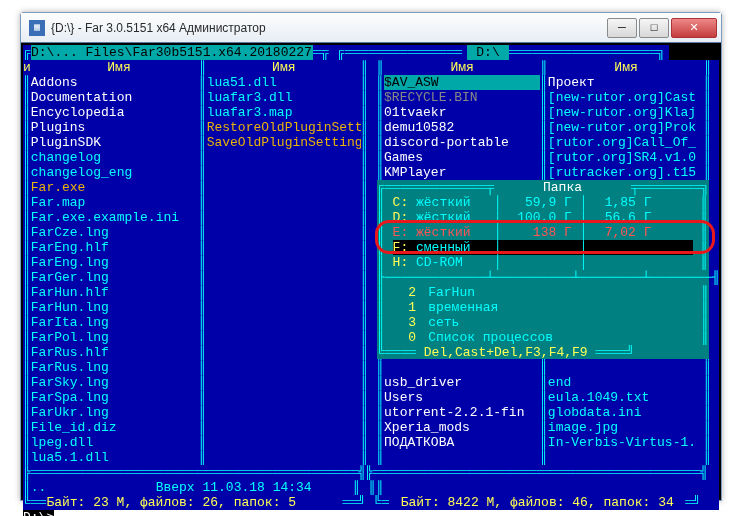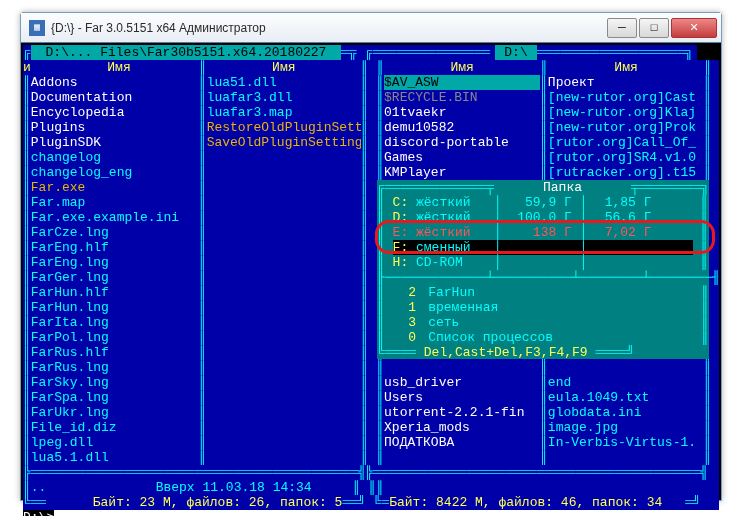--- a/index.html
+++ b/index.html
@@ -41,21 +41,21 @@
       <div class="winbtn">─</div>
       <div class="winbtn">□</div>
       <div class="winbtn close">✕</div>
     </div>
   </div>
 
   <div class="console">
 
     <div class="row">
       <span class="c-cyan bg-blue" style="width:8px">╔</span>
-      <span class="path cell" style="width:310px;text-align:center">D:\... Files\Far30b5151.x64.20180227</span>
+      <span class="path cell" style="width:282px;">D:\... Files\Far30b5151.x64.20180227</span>
       <span class="c-cyan bg-blue" style="width:24px">═╦ </span>
       <span class="c-cyan bg-blue" style="width:8px">╔</span>
       <span class="c-cyan bg-blue cell" style="width:122px">═══════════════</span>
       <span class="path cell" style="width:42px;text-align:center">D:\</span>
       <span class="c-cyan bg-blue cell" style="width:160px">═══════════════════╗</span>
     </div>
 
     <div class="row bg-blue">
       <span class="hdr cell" style="width:16px">и</span>
       <span class="hdr cell" style="width:160px;text-align:center">Имя</span>
@@ -102,23 +102,23 @@
       <span class="c-cyan bg-blue cell" style="width:344px">╠══════════════════════════════════════════╣</span>
     </div>
     <div class="row bg-blue">
       <span class="c-cyan bg-blue">║</span>
       <span class="c-bcyan cell" style="width:322px">..              Вверх 11.03.18 14:34</span>
       <span class="c-cyan bg-blue">║ ║</span>
       <span class="c-cyan bg-blue">║</span>
     </div>
     <div class="row bg-blue">
       <span class="c-cyan bg-blue">╚══</span>
-      <span class="c-byellow cell" style="width:296px;text-align:right">Байт: 23 M, файлов: 26, папок: 5</span>
+      <span class="c-byellow cell" style="width:296px;text-align:left">Байт: 23 M, файлов: 26, папок: 5</span>
       <span class="c-cyan bg-blue">══╝ ╚═</span>
-      <span class="c-byellow cell" style="width:296px;">Байт: 8422 M, файлов: 46, папок: 34</span>
+      <span class="c-byellow cell" style="width:296px;text-align:center">Байт: 8422 M, файлов: 46, папок: 34</span>
       <span class="c-cyan bg-blue">═╝</span>
     </div>
 
     <div class="row"><span class="c-bwhite bg-black">D:\&gt;</span></div>
 
     <div class="diskdlg" style="left:356px;top:137px;width:332px;height:179px">
       <div class="row" style="color:#0ff">╔═════════════╤<span style="flex:1;text-align:center;color:#fff">Папка</span>╤════════╗</div>
       <div id="disk-rows">
           <div class="row"><span style="color:#0ff">║ </span><span style="width:300px;display:inline-block"><span style="color:#ff5">C:</span><span style="color:#0ff"> жёсткий   </span><span style="color:#0ff">│</span><span style="color:#0ff;display:inline-block;width:70px;text-align:right">59,9 Г</span><span style="color:#0ff"> │</span><span style="color:#0ff;display:inline-block;width:64px;text-align:right">1,85 Г</span></span><span style="color:#0ff"> ║</span></div>
           <div class="row"><span style="color:#0ff">║ </span><span style="width:300px;display:inline-block"><span style="color:#ff5">D:</span><span style="color:#0ff"> жёсткий   </span><span style="color:#0ff">│</span><span style="color:#0ff;display:inline-block;width:70px;text-align:right">100,0 Г</span><span style="color:#0ff"> │</span><span style="color:#0ff;display:inline-block;width:64px;text-align:right">56,6 Г</span></span><span style="color:#0ff"> ║</span></div>

